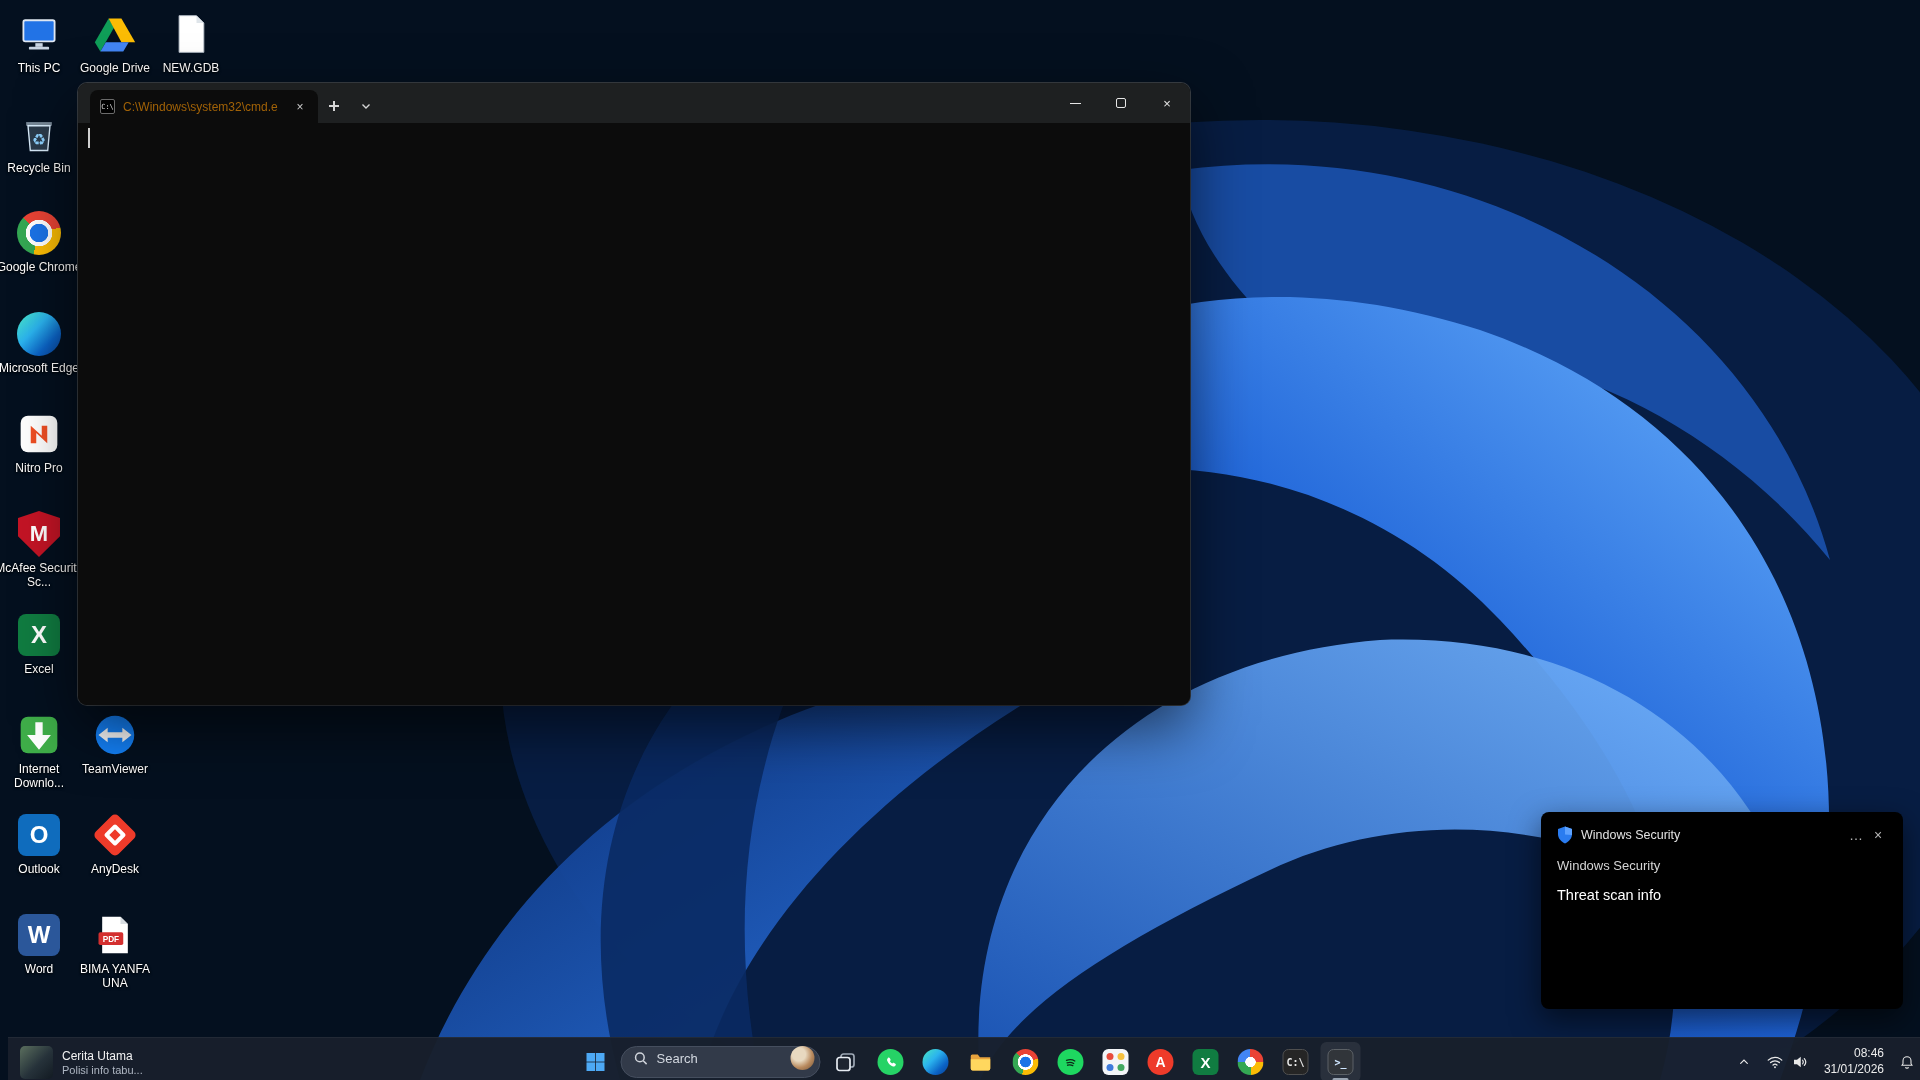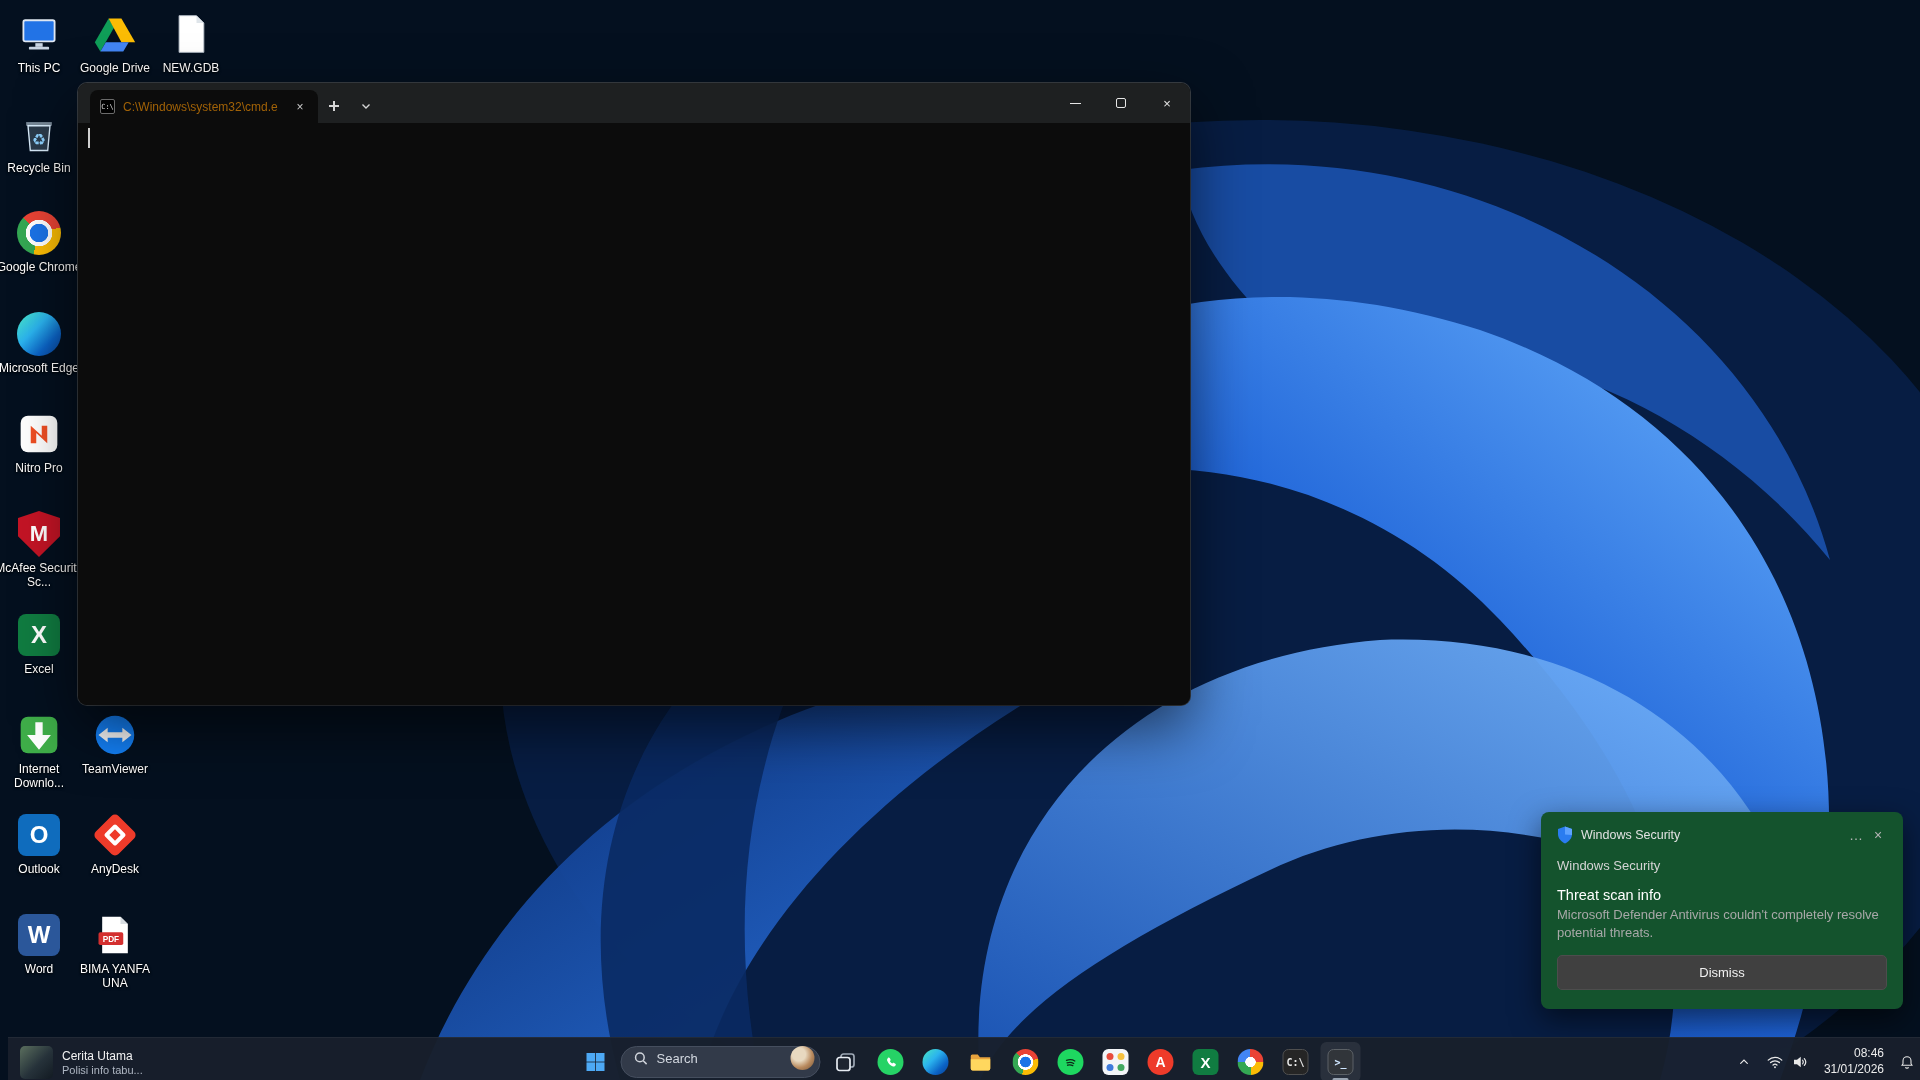--- a/index.html
+++ b/index.html
@@ -79,21 +79,21 @@
   .term-controls { position:absolute; right:0; top:0; height:40px; display:flex; }
   .cap { width:46px; height:40px; display:flex; align-items:center; justify-content:center; color:#e6e6e6; font-size:13px; }
   .cap-max-glyph { width:10px; height:10px; border:1px solid #e6e6e6; border-radius:2px; }
   .cap-min-glyph { width:11px; height:1px; background:#e6e6e6; }
   .term-body { flex:1; position:relative; border-radius:0 0 9px 9px; background:#0c0c0c; }
   .term-cursor { position:absolute; left:10px; top:5px; width:2px; height:20px; background:#d0d0d0; }
 
   
   .toast {
     position:absolute; left:1541px; top:812px; width:362px; height:197px; z-index:8;
-    background:#14532d; border-radius:8px; box-shadow:0 10px 30px rgba(0,0,0,.55);
+    background:#000000; border-radius:8px; box-shadow:0 10px 30px rgba(0,0,0,.55);
     color:#fff; overflow:hidden;
   }
   .toast-head { display:flex; align-items:center; padding:12px 14px 0 16px; }
   .toast-app { font-size:12.5px; color:#e2e2e2; margin-left:8px; flex:1; }
   .toast-more, .toast-close {
     color:#b5b5b5; font-size:14px; width:22px; height:22px;
     display:flex; align-items:center; justify-content:center; border-radius:4px;
   }
   .toast-sub { margin:12px 16px 0; font-size:13px; color:#d4d4d4; }
   .toast-title { margin:14px 16px 0; font-size:14.5px; color:#ffffff; }
@@ -378,22 +378,20 @@
     <svg width="16" height="18" viewBox="0 0 16 18">
       <path d="M8 0.5l7 2.4v5c0 4.4-2.9 7.4-7 9.6-4.1-2.2-7-5.2-7-9.6v-5z" fill="#2a7cf0"></path>
       <path d="M8 0.5l7 2.4v5c0 .36-.02.72-.06 1.06L8 8.4z" fill="#5da2ff"></path>
     </svg>
     <span class="toast-app">Windows Security</span>
     <span class="toast-more">…</span>
     <span class="toast-close">×</span>
   </div>
   <div class="toast-sub">Windows Security</div>
   <div class="toast-title">Threat scan info</div>
-  <div class="toast-body">Microsoft Defender Antivirus couldn't completely resolve potential threats.</div>
-  <button class="toast-dismiss">Dismiss</button>
 </div>
 
 <div class="taskbar">
 
   <div class="tb-widget">
     <div class="tb-thumb"></div>
     <div>
       <div class="tb-widget-line1">Cerita Utama</div>
       <div class="tb-widget-line2">Polisi info tabu...</div>
     </div>

